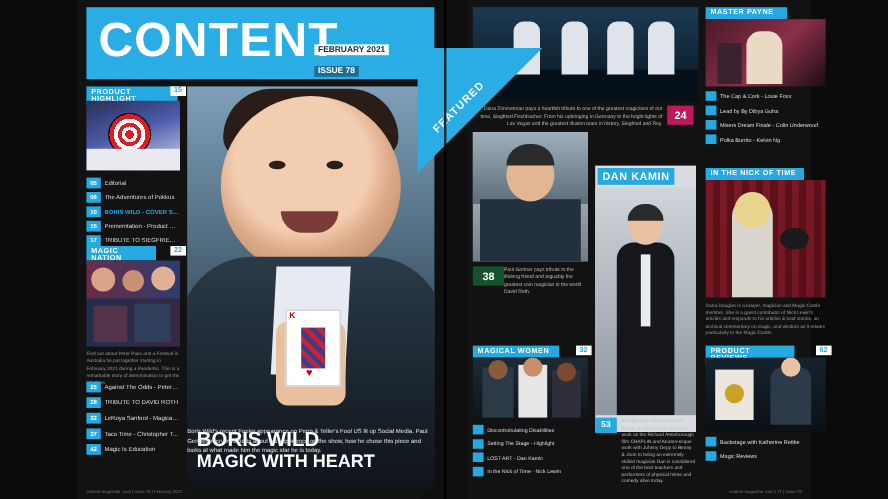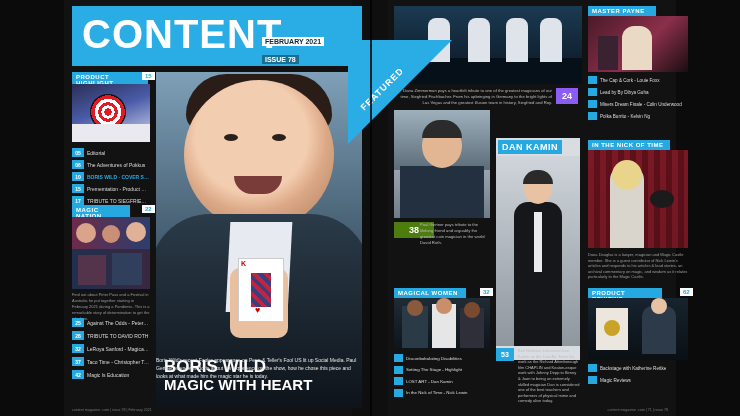--- a/index.html
+++ b/index.html
@@ -75,21 +75,21 @@
   
   .featwrap{position:absolute;left:284px;top:40px;width:108px;height:112px;z-index:25;}
   .tri{position:absolute;left:0;top:0;width:0;height:0;border-left:104px solid #29ade4;border-bottom:104px solid transparent;}
   .featlabel{position:absolute;left:6px;top:44px;transform:rotate(-45deg);font-size:9px;font-weight:bold;color:#fff;letter-spacing:1px;}
 
   
   .topimg{position:absolute;left:6px;top:6px;width:188px;height:78px;background:linear-gradient(180deg,#1b3a52,#0a1520);overflow:hidden;}
   .topimg .stage{position:absolute;left:0;bottom:0;width:188px;height:26px;background:#061019;}
   .topimg .p{position:absolute;bottom:22px;width:22px;height:44px;background:#dfe3ea;border-radius:8px 8px 0 0;}
   .topimg .p.a{left:34px;} .topimg .p.b{left:74px;} .topimg .p.c{left:112px;} .topimg .p.d{left:146px;}
-  .tnum{position:absolute;left:168px;top:88px;width:22px;height:16px;background:#8b5cf6;color:#fff;font-size:9px;font-weight:bold;display:flex;align-items:center;justify-content:center;}
+  .tnum{position:absolute;left:168px;top:88px;width:22px;height:16px;background:#be185d;color:#fff;font-size:9px;font-weight:bold;display:flex;align-items:center;justify-content:center;}
   .tcap{position:absolute;left:6px;top:88px;width:158px;font-size:4.2px;line-height:6px;color:#bdbdbd;text-align:right;}
 
   .mp-head{left:200px;top:6px;width:60px;}
   .mp-img{position:absolute;left:200px;top:16px;width:100px;height:56px;background:linear-gradient(135deg,#4a1a2a,#8b2f4a 55%,#1a0d12);overflow:hidden;}
   .mp-img .fig{position:absolute;left:34px;top:10px;width:30px;height:44px;background:#e9d9c5;border-radius:12px 12px 0 0;}
   .mp-img .fig2{position:absolute;left:10px;top:20px;width:20px;height:34px;background:#3a2230;}
   .mp-list{position:absolute;left:200px;top:76px;width:100px;}
   .mp-list .row{display:flex;align-items:center;margin-bottom:4px;}
   .mp-list .bul{width:9px;height:8px;background:#25a9e0;margin-right:3px;}
   .mp-list .lbl{font-size:4.6px;color:#dedede;width:86px;white-space:nowrap;overflow:hidden;text-overflow:ellipsis;}
@@ -112,21 +112,21 @@
   .pr-list{position:absolute;left:200px;top:364px;width:100px;}
   .pr-list .row{display:flex;align-items:center;margin-bottom:4px;}
   .pr-list .bul{width:9px;height:8px;background:#25a9e0;margin-right:3px;}
   .pr-list .lbl{font-size:4.6px;color:#dedede;}
 
   .mid-img{position:absolute;left:6px;top:110px;width:96px;height:108px;background:linear-gradient(180deg,#cfd6dd,#6f7c88);overflow:hidden;}
   .mid-img .bg{position:absolute;left:0;top:0;width:96px;height:60px;background:linear-gradient(180deg,#9fb0bd,#5c6c79);}
   .mid-img .hd{position:absolute;left:28px;top:14px;width:40px;height:44px;border-radius:50%;background:#e3b693;}
   .mid-img .hr{position:absolute;left:28px;top:10px;width:40px;height:18px;border-radius:20px 20px 0 0;background:#2b2b2b;}
   .mid-img .sh{position:absolute;left:6px;top:56px;width:84px;height:52px;background:#223040;}
-  .mid-num{position:absolute;left:6px;top:222px;width:40px;height:16px;background:#4d7c0f;color:#fff;font-size:9px;font-weight:bold;display:flex;align-items:center;justify-content:center;}
+  .mid-num{position:absolute;left:6px;top:222px;width:26px;height:16px;background:#14532d;color:#fff;font-size:9px;font-weight:bold;display:flex;align-items:center;justify-content:center;}
   .mid-cap{position:absolute;left:32px;top:222px;width:70px;font-size:4.2px;line-height:6px;color:#bdbdbd;}
 
   .mw-head{left:6px;top:288px;width:64px;}
   .mw-num{left:92px;top:288px;}
   .mw-img{position:absolute;left:6px;top:298px;width:96px;height:52px;background:linear-gradient(180deg,#1f2b36,#0d141a);overflow:hidden;}
   .mw-img .f1{position:absolute;left:8px;top:8px;width:26px;height:42px;background:#2b3a47;}
   .mw-img .f1 .h{position:absolute;left:5px;top:-6px;width:16px;height:16px;border-radius:50%;background:#8a5a3c;}
   .mw-img .f2{position:absolute;left:38px;top:6px;width:24px;height:44px;background:#e6e6e6;}
   .mw-img .f2 .h{position:absolute;left:4px;top:-6px;width:16px;height:16px;border-radius:50%;background:#c98f6a;}
   .mw-img .f3{position:absolute;left:66px;top:10px;width:24px;height:40px;background:#2f2f3a;}

